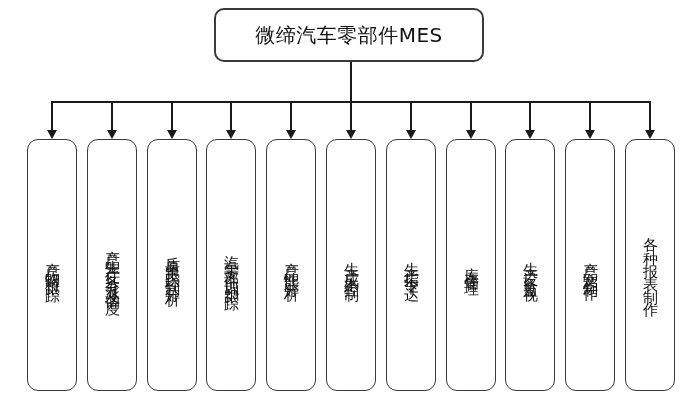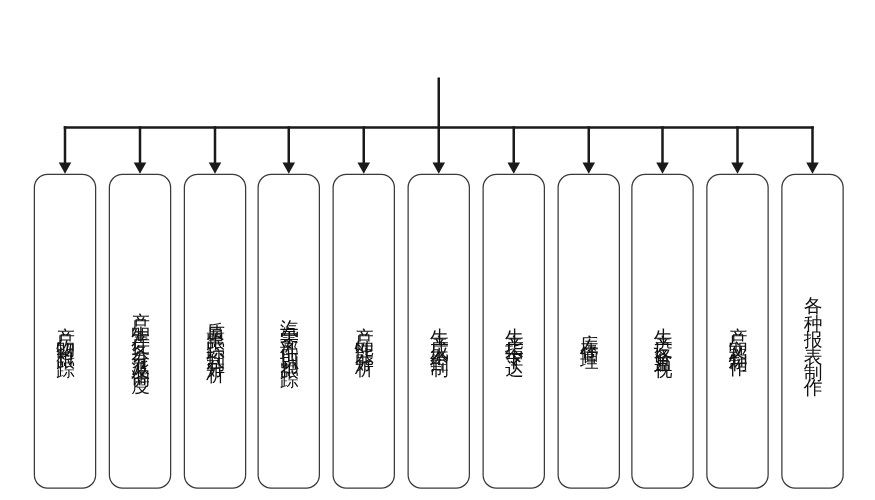--- a/index.html
+++ b/index.html
@@ -85,20 +85,23 @@
   .branch.wide .label {
     letter-spacing: 13px;
     text-indent: 13px;
     margin-top: -13px;
   }
 </style>
 </head>
 <body>
 
 <div class="canvas">
+  <div class="root-node">
+    <span class="root-label">微缔汽车零部件MES</span>
+  </div>
   <div class="line stem"></div>
   <div class="line hline"></div>
 <div class="line" style="left: 51px; top: 101px; width: 2px; height: 30px;"></div>
     <div class="arrow-head" style="left: 47px; top: 130px;"></div>
     <div class="branch" style="left: 27px;">
       <span class="label">产品物料跟踪</span>
     </div>
     <div class="line" style="left: 110.8px; top: 101px; width: 2px; height: 30px;"></div>
     <div class="arrow-head" style="left: 106.8px; top: 130px;"></div>
     <div class="branch" style="left: 87px;">

